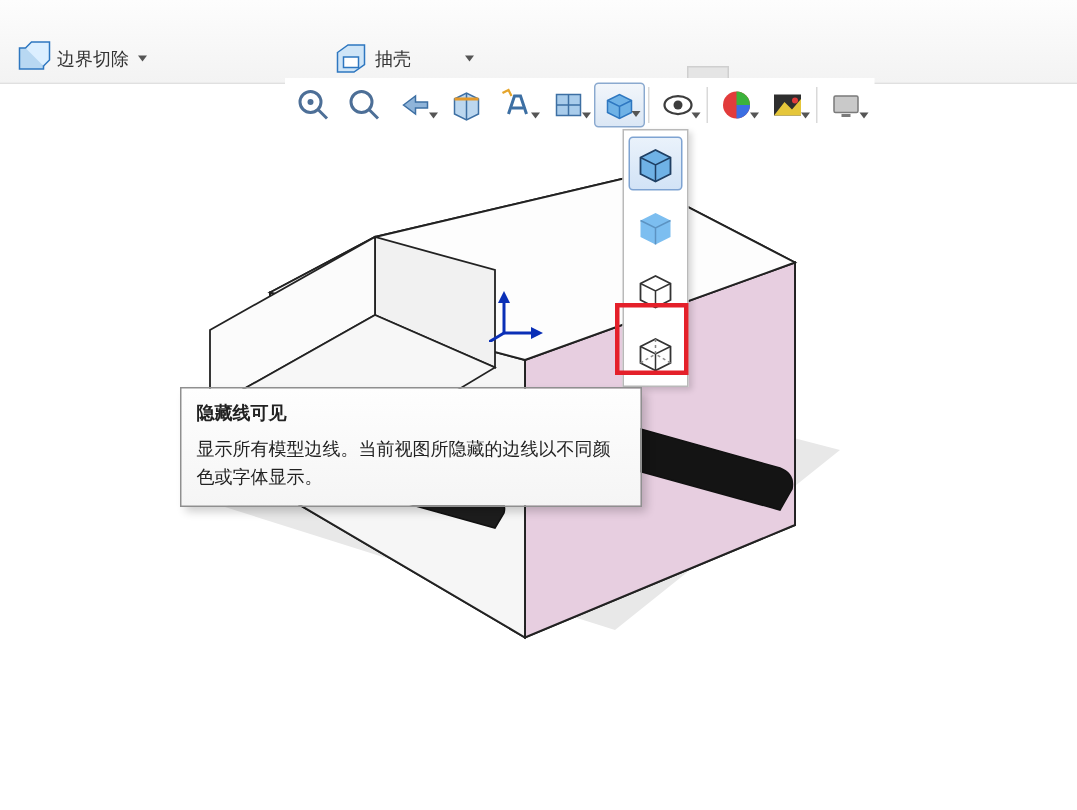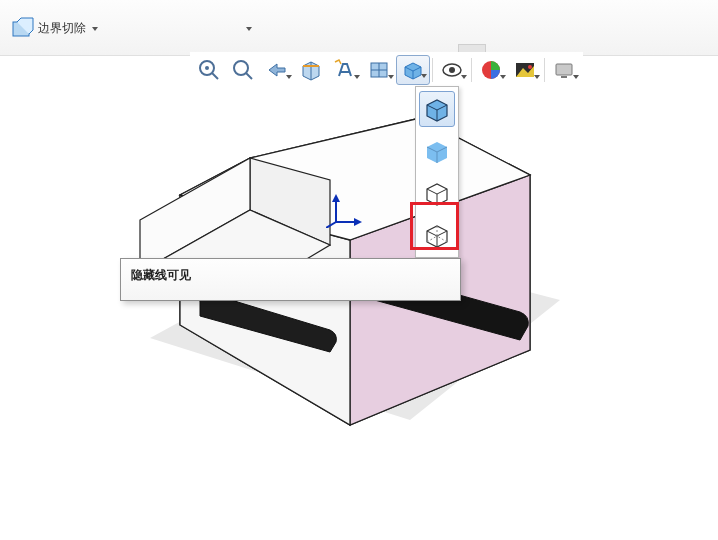--- a/index.html
+++ b/index.html
@@ -10,21 +10,21 @@
     width: 718px;
     height: 540px;
     overflow: hidden;
     position: relative;
   }
   .ribbon-bar {
     height: 56px;
     background: linear-gradient(#fdfdfd,#f3f3f3);
     border-bottom: 1px solid #e0e0e0;
     display: flex;
-    align-items: center;
+    align-items: flex-end;
     padding: 2px 6px;
     gap: 6px;
   }
   .ribbon-group {
     display: flex;
     align-items: center;
     gap: 4px;
     padding-top: 2px;
   }
   .ribbon-btn {
@@ -106,21 +106,21 @@
   .red-highlight {
     position: absolute;
     border: 3px solid #e4202a;
     width: 49px; height: 48px;
     left: 410px; top: 202px;
     pointer-events: none;
   }
   .tooltip-box {
     position: absolute;
     left: 120px; top: 258px;
-    width: 341px;
+    width: 308px;
     background: linear-gradient(#fefefe,#f5f5f5);
     border: 1px solid #8f8f8f;
     padding: 8px 10px 10px 10px;
     box-shadow: 3px 3px 6px rgba(0,0,0,0.2);
     color: #222;
     z-index: 50;
   }
   .tooltip-title { font-weight: bold; margin-bottom: 6px; font-size: 12px; }
   .tooltip-body { font-size: 12px; line-height: 1.55; }
   .model-canvas {
@@ -149,20 +149,29 @@
             <rect x="3" y="5" width="16" height="14" fill="#b8d8f2" stroke="#2e77c0"></rect>
             <path d="M7 5 L11 1 L23 1 L23 13 L19 17" fill="#dcefff" stroke="#2e77c0"></path>
           </svg>
       </span>
       <span>边界切除</span>
       <span class="drop-arrow"></span>
     </div>
   </div>
 
   <div class="ribbon-group" style="margin-left:110px">
+    <div class="ribbon-btn">
+      <span class="icon24">
+        <svg width="24" height="24">
+            <path d="M3 8 L10 3 L21 3 L21 16 L14 21 L3 21 Z" fill="#cfe5f7" stroke="#2e77c0"></path>
+            <path d="M7 11 L17 11 L17 18 L7 18 Z" fill="#fff" stroke="#2e77c0"></path>
+          </svg>
+      </span>
+      <span>抽壳</span>
+    </div>
     <span class="drop-arrow" style="margin-left:28px"></span>
   </div>
 </div>
 
 <div class="sq-box"></div>
 
 <svg class="model-canvas" viewBox="0 0 718 500">
   <polygon points="150,298 330,200 560,260 410,380" fill="#e8e8e8"></polygon>
   <polygon points="250,118 420,78 530,135 530,310 350,385 180,285 180,155" fill="#fdfdfd" stroke="#222" stroke-width="1.3"></polygon>
   <polygon points="530,135 530,310 350,385 350,200" fill="#e7cee0" stroke="#222" stroke-width="1.3"></polygon>
@@ -297,13 +306,14 @@
         <path d="M5 11 L15 16 L25 11 M15 16 L15 27" stroke="#333" fill="none"></path>
         <path d="M15 6 L15 16 M5 22 L15 16 M25 22 L15 16" stroke="#888" stroke-dasharray="2 2" fill="none"></path>
       </svg>
   </div>
 </div>
 
 <div class="red-highlight"></div>
 
 <div class="tooltip-box">
   <div class="tooltip-title">隐藏线可见</div>
+  <div class="tooltip-body">显示所有模型边线。当前视图所隐藏的边线以不同颜色或字体显示。</div>
 </div>
 
 </body></html>

